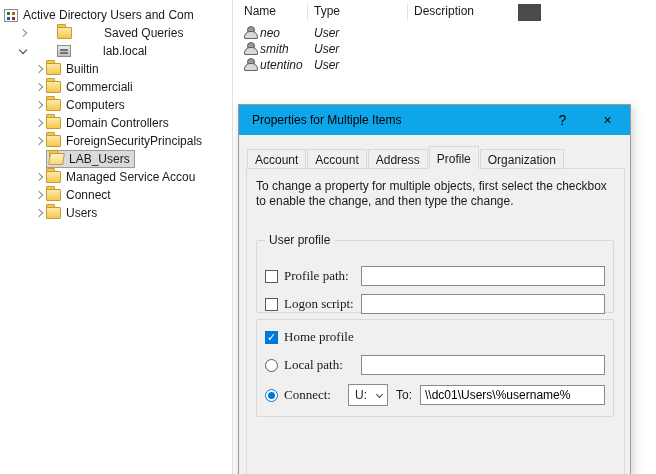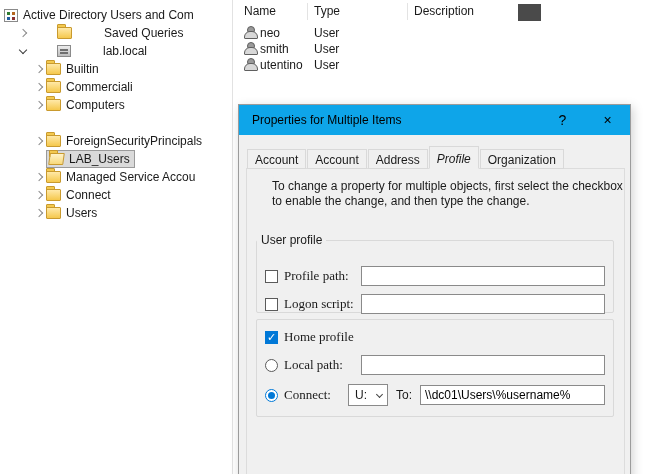--- a/index.html
+++ b/index.html
@@ -32,48 +32,48 @@
     background:linear-gradient(#ececec,#bdbdbd); border:1px solid #8a8a8a; }
   .domain::before { content:""; position:absolute; top:3px; left:2px; width:8px; height:2px;
     background:#6f6f6f; box-shadow:0 3px 0 #6f6f6f; }
   .selbox { display:flex; align-items:center; background:#dadada; border:1px solid #9a9a9a; padding:1px 4px 1px 2px; }
 
   
   .list { position:absolute; left:233px; top:0; right:0; height:474px; background:#fff; }
   .hcol { position:absolute; top:4px; font-size:12px; }
   .hsep { position:absolute; top:3px; width:1px; height:17px; background:#e3e3e3; }
   .hdark { position:absolute; left:285px; top:4px; width:23px; height:17px; background:#4a4a4a; }
-  .lrow { position:absolute; left:0; right:0; height:16px; }
+  .lrow { position:absolute; left:0; right:0; height:16px;font-style:italic; }
   .uicon { width:14px; height:13px; position:absolute; left:10px; top:1px; }
   .uicon::before { content:""; position:absolute; top:0; left:4px; width:6px; height:6px; border-radius:50%;
     background:#9a9a9a; border:1px solid #5f5f5f; }
   .uicon::after { content:""; position:absolute; bottom:0; left:1px; width:12px; height:6px;
     border-radius:6px 6px 1px 1px; background:#d8d8d8; border:1px solid #5f5f5f; }
   .lname { position:absolute; left:27px; top:1px; }
   .ltype { position:absolute; left:81px; top:1px; }
 
   
   .dialog { position:absolute; left:238px; top:104px; width:393px; height:380px; background:#f0f0f0;
     border:1px solid #9b9b9b; box-shadow:2px 3px 10px rgba(0,0,0,0.18); z-index:10; }
   .titlebar { position:absolute; left:0; top:0; right:0; height:30px; background:#0ea5e9; }
   .dlg-title { position:absolute; left:13px; top:8px; font-size:12px; color:#000; }
   .tb-btn { position:absolute; top:0; width:45px; height:30px; text-align:center; line-height:30px;
     font-size:14px; color:#000; cursor:default; }
   .tb-btn.help { right:45px; }
   .tb-btn.close { right:0; }
   .tabs { position:absolute; left:8px; top:41px; height:23px; display:flex; align-items:flex-end; z-index:5; }
   .tab { background:#f0f0f0; border:1px solid #d9d9d9; padding:3px 7px; font-size:12px; height:20px; margin-right:1px; }
-  .tab.active { height:23px; padding-top:5px; border-bottom:1px solid #f0f0f0;font-style:italic; }
+  .tab.active { height:23px; padding-top:5px; border-bottom:1px solid #f0f0f0; }
   .pane { position:absolute; left:7px; top:63px; width:379px; height:312px; background:#f0f0f0;
     border:1px solid #dcdcdc; z-index:1; }
-  .desc { position:absolute; left:9px; top:10px; width:356px; line-height:15px; font-size:12px;margin-left:16px; }
+  .desc { position:absolute; left:9px; top:10px; width:356px; line-height:15px; font-size:12px; }
   fieldset.group { position:absolute; left:9px; width:358px; border:1px solid #d9d9d9; border-radius:2px; }
   fieldset.g1 { top:64px; height:80px; }
   fieldset.g2 { top:150px; height:98px; }
-  legend { font-size:12px; margin-left:0; padding:0 4px; }
+  legend { font-size:12px; margin-left:8px; padding:0 4px; }
   .frow { position:absolute; left:8px; right:8px; height:22px; display:flex; align-items:center; }
   .cbx { width:13px; height:13px; flex:0 0 13px; background:#fff; border:1px solid #5a5a5a; margin-right:6px; position:relative; }
   .cbx.checked { background:#0078d7; border-color:#0078d7; }
   .cbx.checked::after { content:"\2713"; position:absolute; left:1px; top:-1px; color:#fff; font-size:11px; }
   .rad { width:13px; height:13px; flex:0 0 13px; background:#fff; border:1px solid #5a5a5a; border-radius:50%; margin-right:6px; position:relative; }
   .rad.selected { border-color:#0078d7; }
   .rad.selected::after { content:""; position:absolute; left:2px; top:2px; width:7px; height:7px; border-radius:50%; background:#0078d7; }
   .flabel { font-size:13px;font-family:Liberation Serif, serif; }
   .flabel.w { width:77px; flex:0 0 77px; }
   .flabel.wc { width:64px; flex:0 0 64px; }
@@ -113,20 +113,25 @@
     <div class="trow lvl2" style="top:78px">
       <span class="chev"></span>
       <span class="ficon"></span>
       <span class="tlabel">Commerciali</span>
     </div>
     <div class="trow lvl2" style="top:96px">
       <span class="chev"></span>
       <span class="ficon"></span>
       <span class="tlabel">Computers</span>
     </div>
+    <div class="trow lvl2" style="top:114px">
+      <span class="chev"></span>
+      <span class="ficon"></span>
+      <span class="tlabel">Domain Controllers</span>
+    </div>
     <div class="trow lvl2" style="top:132px">
       <span class="chev"></span>
       <span class="ficon"></span>
       <span class="tlabel">ForeignSecurityPrincipals</span>
     </div>
     <div class="trow lvl2" style="top:150px">
       <span class="chev none"></span>
       <span class="selbox">
         <span class="ficon open"></span>
         <span class="tlabel">LAB_Users</span>

